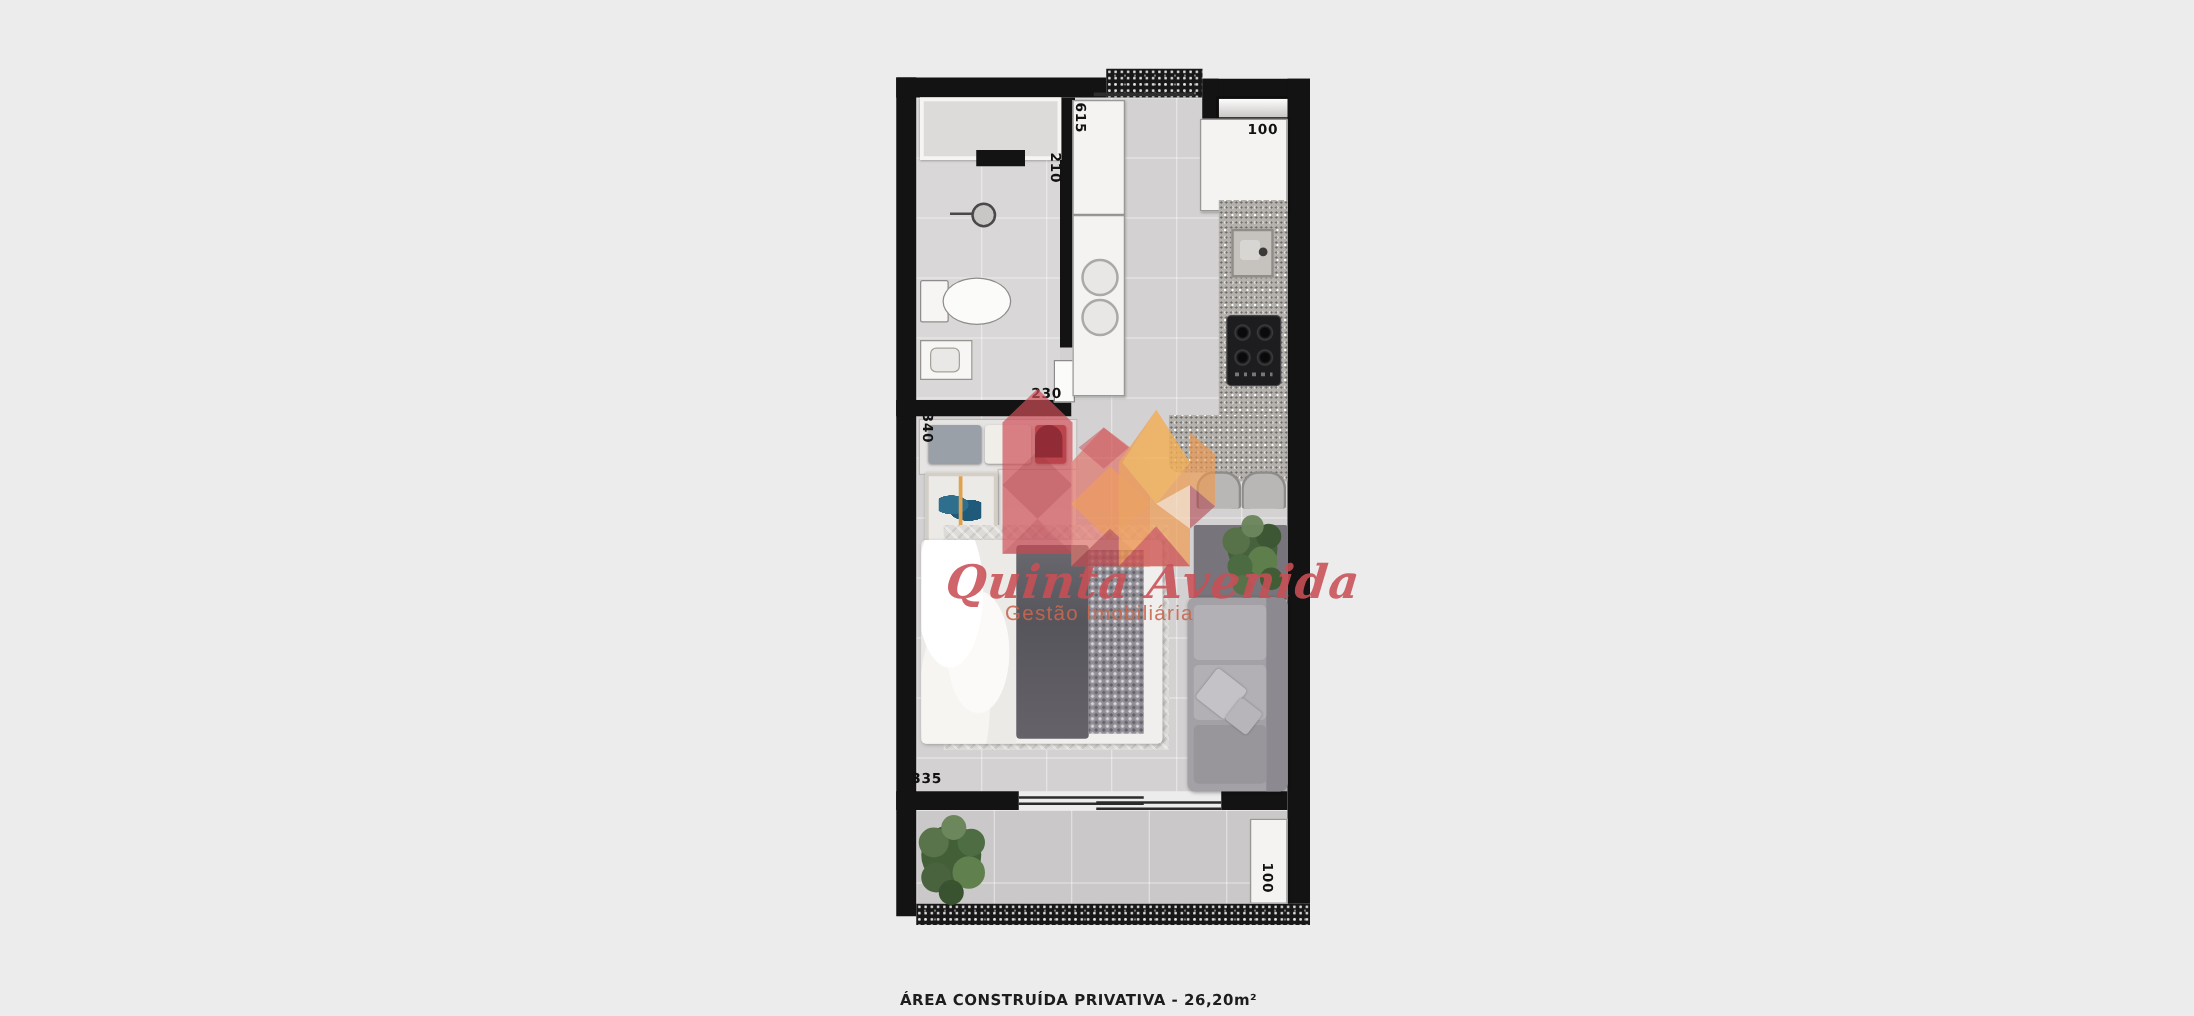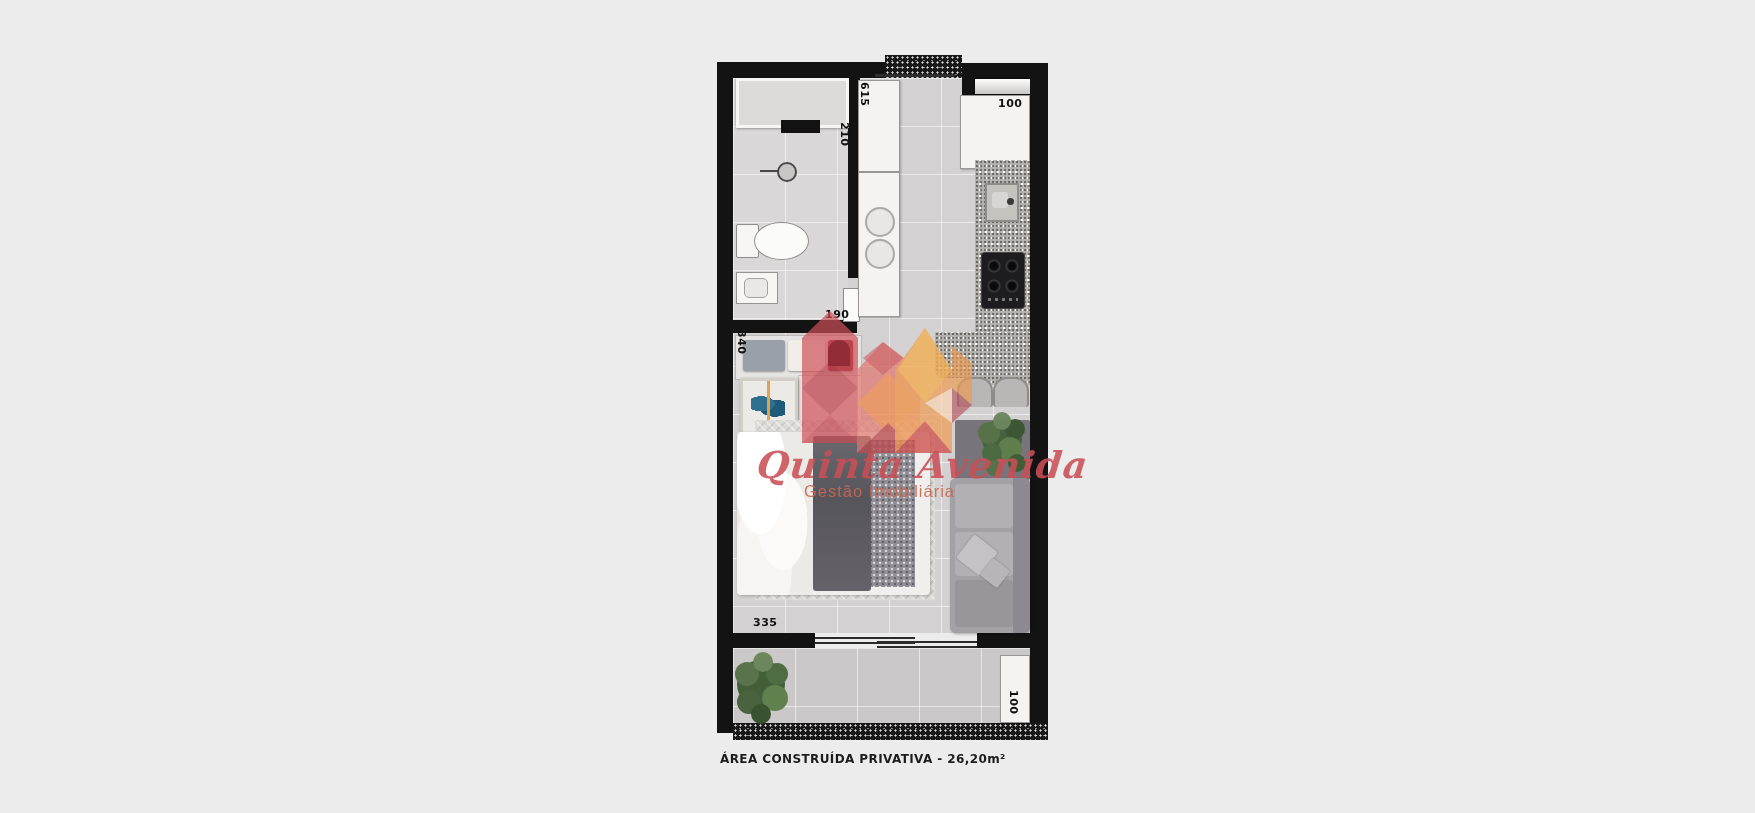--- a/index.html
+++ b/index.html
@@ -64,21 +64,21 @@
   
   .shelfbg{background:#e6e4e2;border:1px solid #bdbab6;}
   .towel{border-radius:3px;box-shadow:0 1px 2px rgba(0,0,0,.35);}
   .frame{background:#eceae6;border:3px solid #d4cfc6;box-shadow:1px 1px 3px rgba(0,0,0,.3);}
   
   .brand-script{font-family:"DejaVu Serif","Liberation Serif",serif;font-style:italic;font-weight:bold;
       font-size:37px;letter-spacing:1px;transform:skewX(-6deg);white-space:nowrap;text-align:center;}
   .brand-tag{font-family:"Liberation Sans","DejaVu Sans",sans-serif;font-size:16.5px;letter-spacing:1px;
       text-align:center;white-space:nowrap;}
   
-  .caption{font-weight:bold;font-size:12px;letter-spacing:.4px;color:#1d1d1d;white-space:nowrap;}
+  .caption{font-weight:bold;font-size:12px;letter-spacing:.4px;color:#1d1d1d;white-space:nowrap;margin-top:41px;}
   .slider{border-top:2px solid #2b2b2b;}
 </style>
 </head>
 <body>
 
 <div id="canvas">
 
   <div id="plan" class="abs">
 
     <div class="abs floor tiles" style="left:16px;top:28px;width:297px;height:555px;"></div>
@@ -184,23 +184,23 @@
         <circle cx="18" cy="54" r="12" fill="#44603a"></circle>
           <circle cx="32" cy="14" r="10" fill="#6a855a"></circle>
         <circle cx="30" cy="66" r="10" fill="#35502c"></circle>
       </g>
     </svg>
     <div class="abs whitebox" style="left:283px;top:605px;width:28px;height:66px;"></div>
 
     <div class="abs dim vert" style="left:153px;top:32px;">615</div>
     <div class="abs dim vert" style="left:133px;top:72px;">210</div>
     <div class="abs dim" style="left:281px;top:48px;">100</div>
-    <div class="abs dim" style="left:108px;top:259px;">190</div>
+    <div class="abs dim" style="left:108px;top:259px;">230</div>
     <div class="abs dim vert" style="left:30px;top:280px;">340</div>
-    <div class="abs dim" style="left:36px;top:567px;">335</div>
+    <div class="abs dim" style="left:12px;top:567px;">335</div>
     <div class="abs dim vert" style="left:302px;top:640px;">100</div>
 
     <svg class="abs" style="left:83px;top:233px;" width="192" height="175" viewBox="0 0 192 175">
       <g opacity="0.82">
 
         <polygon points="30,28 58,55 58,160 2,160 2,55" fill="#cf5058" opacity="0.85"></polygon>
         <polygon points="2,105 30,78 58,105 30,132" fill="#b03d47" opacity="0.5"></polygon>
         <polygon points="2,160 30,132 58,160" fill="#b8454e" opacity="0.45"></polygon>
         <path d="M28,83 v-15 a11,11 0 0 1 22,0 v15 z" fill="#8e2a34" opacity="0.9"></path>
 

